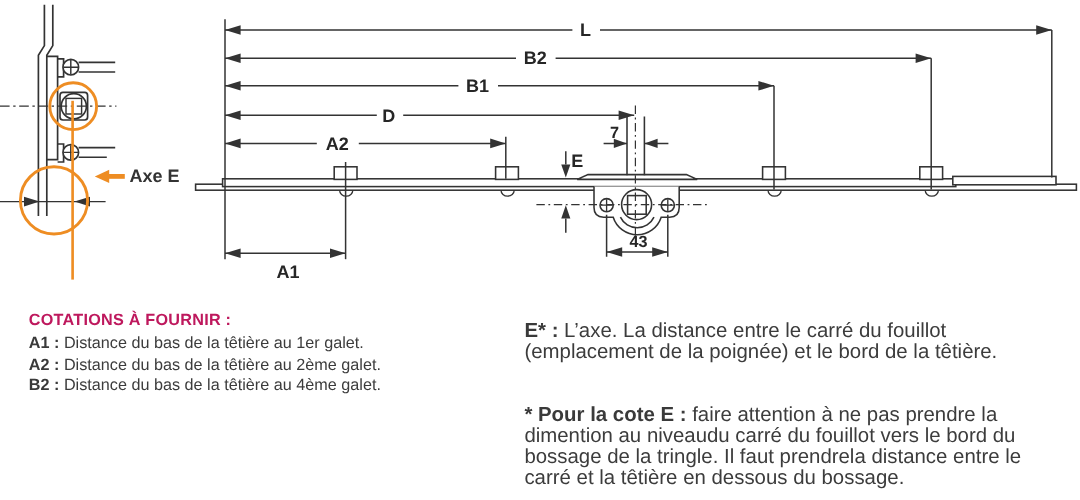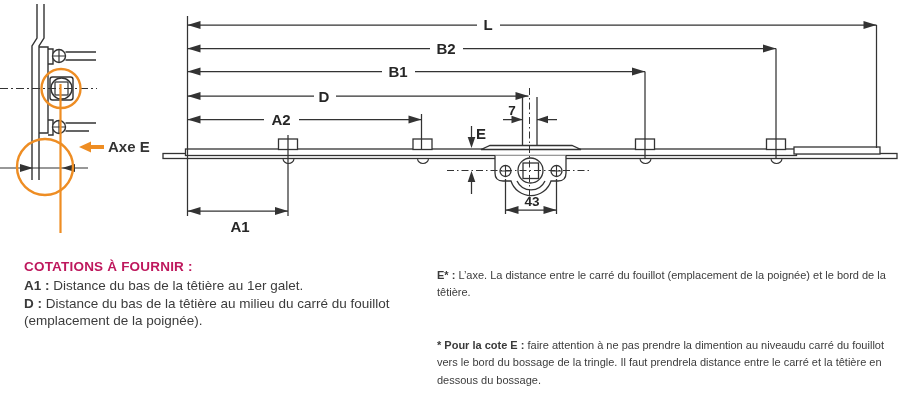--- a/index.html
+++ b/index.html
@@ -5,21 +5,21 @@
   html,body{margin:0;padding:0;background:#ffffff;}
   .page{position:relative;width:900px;height:417px;background:#fff;overflow:hidden;
         font-family:"Liberation Sans","DejaVu Sans",sans-serif;color:#3c3c3c;}
   .diagram-wrap{position:absolute;left:0;top:0;width:900px;height:250px;}
   svg text{font-family:"Liberation Sans","DejaVu Sans",sans-serif;}
   .dimtxt{font-weight:bold;font-size:15px;fill:#262626;}
   .dimtxt-sm{font-weight:bold;font-size:13.5px;fill:#262626;}
   .axetxt{font-weight:bold;font-size:15px;fill:#333333;}
 
   .legend-left{position:absolute;left:24px;top:258px;width:404px;font-size:13.5px;line-height:17.4px;}
-  .legend-right{position:absolute;left:437px;top:267px;width:456px;font-size:11px;line-height:17.4px;}
+  .legend-right{position:absolute;left:437px;top:267px;width:456px;font-size:17px;line-height:17.4px;}
   .legend-heading{color:#be185d;font-weight:bold;font-size:13.5px;margin:0 0 2px 0;letter-spacing:.2px;}
   .legend-item{margin:0;}
   .code{font-weight:bold;color:#3a3a3a;}
   .sep{font-weight:bold;white-space:pre;}
   .note{margin:0 0 0 0;}
   .note + .note{margin-top:35px;}
 </style>
 </head>
 <body>
 
@@ -178,21 +178,22 @@
         <text class="dimtxt" x="481" y="139">E</text>
         <text class="dimtxt-sm" x="512" y="115">7</text>
         <text class="dimtxt-sm" x="532" y="206">43</text>
       </g>
     </svg>
   </div>
 
   <div class="legend-left">
     <p class="legend-heading">COTATIONS À FOURNIR :</p>
     <p class="legend-item"><span class="code">A1</span><span class="sep"> : </span><span>Distance du bas de la têtière au 1er galet.</span></p>
-    <p class="legend-item"><span class="code">D</span><span class="sep"> : </span><span>Distance du bas de la têtière au milieu du carré du fouillot (emplacement de la poignée).</span></p>
+    <p class="legend-item"><span class="code">A2</span><span class="sep"> : </span><span>Distance du bas de la têtière au 2ème galet.</span></p>
+    <p class="legend-item"><span class="code">B2</span><span class="sep"> : </span><span>Distance du bas de la têtière au 4ème galet.</span></p>
   </div>
 
   <div class="legend-right">
     <p class="note"><span class="code">E*</span><span class="sep"> : </span><span>L’axe. La distance entre le carré du fouillot (emplacement de la poignée) et le bord de la têtière.</span></p>
     <p class="note"><span class="code">* Pour la cote E</span><span class="sep"> : </span><span>faire attention à ne pas prendre la dimention au niveaudu carré du fouillot vers le bord du bossage de la tringle. Il faut prendrela distance entre le carré et la têtière en dessous du bossage.</span></p>
   </div>
 
 </div>
 
 </body></html>

